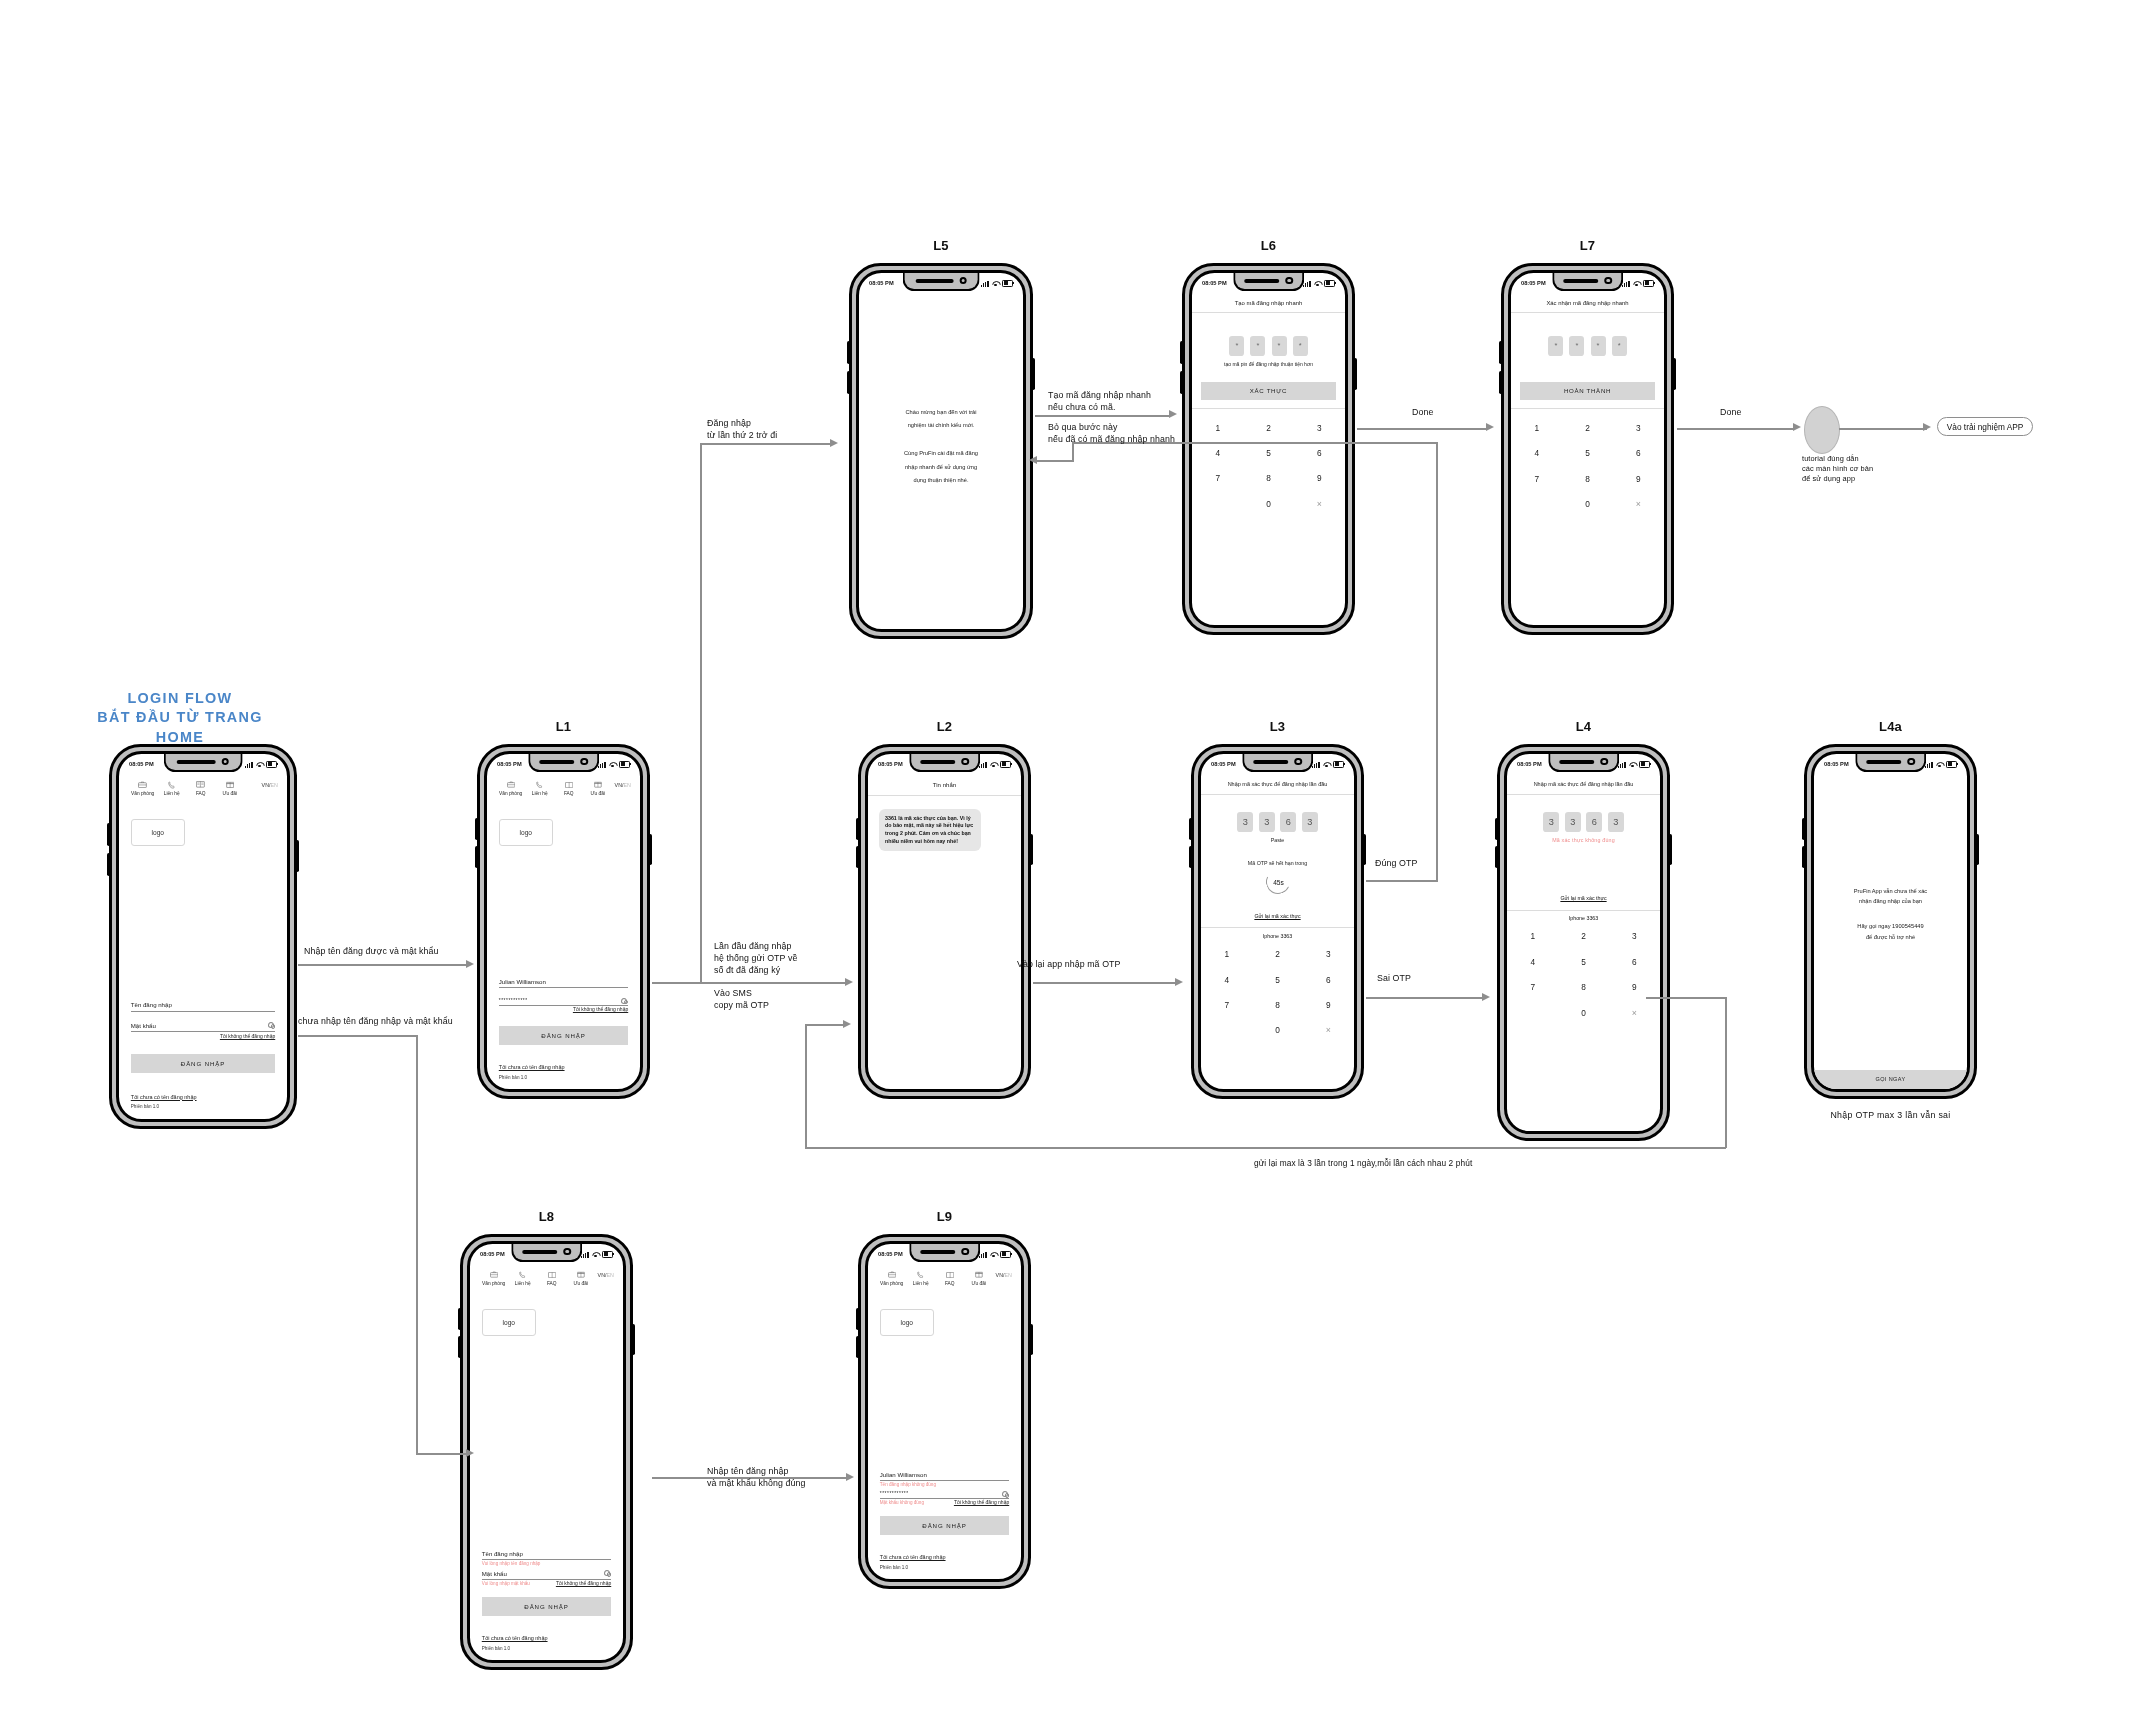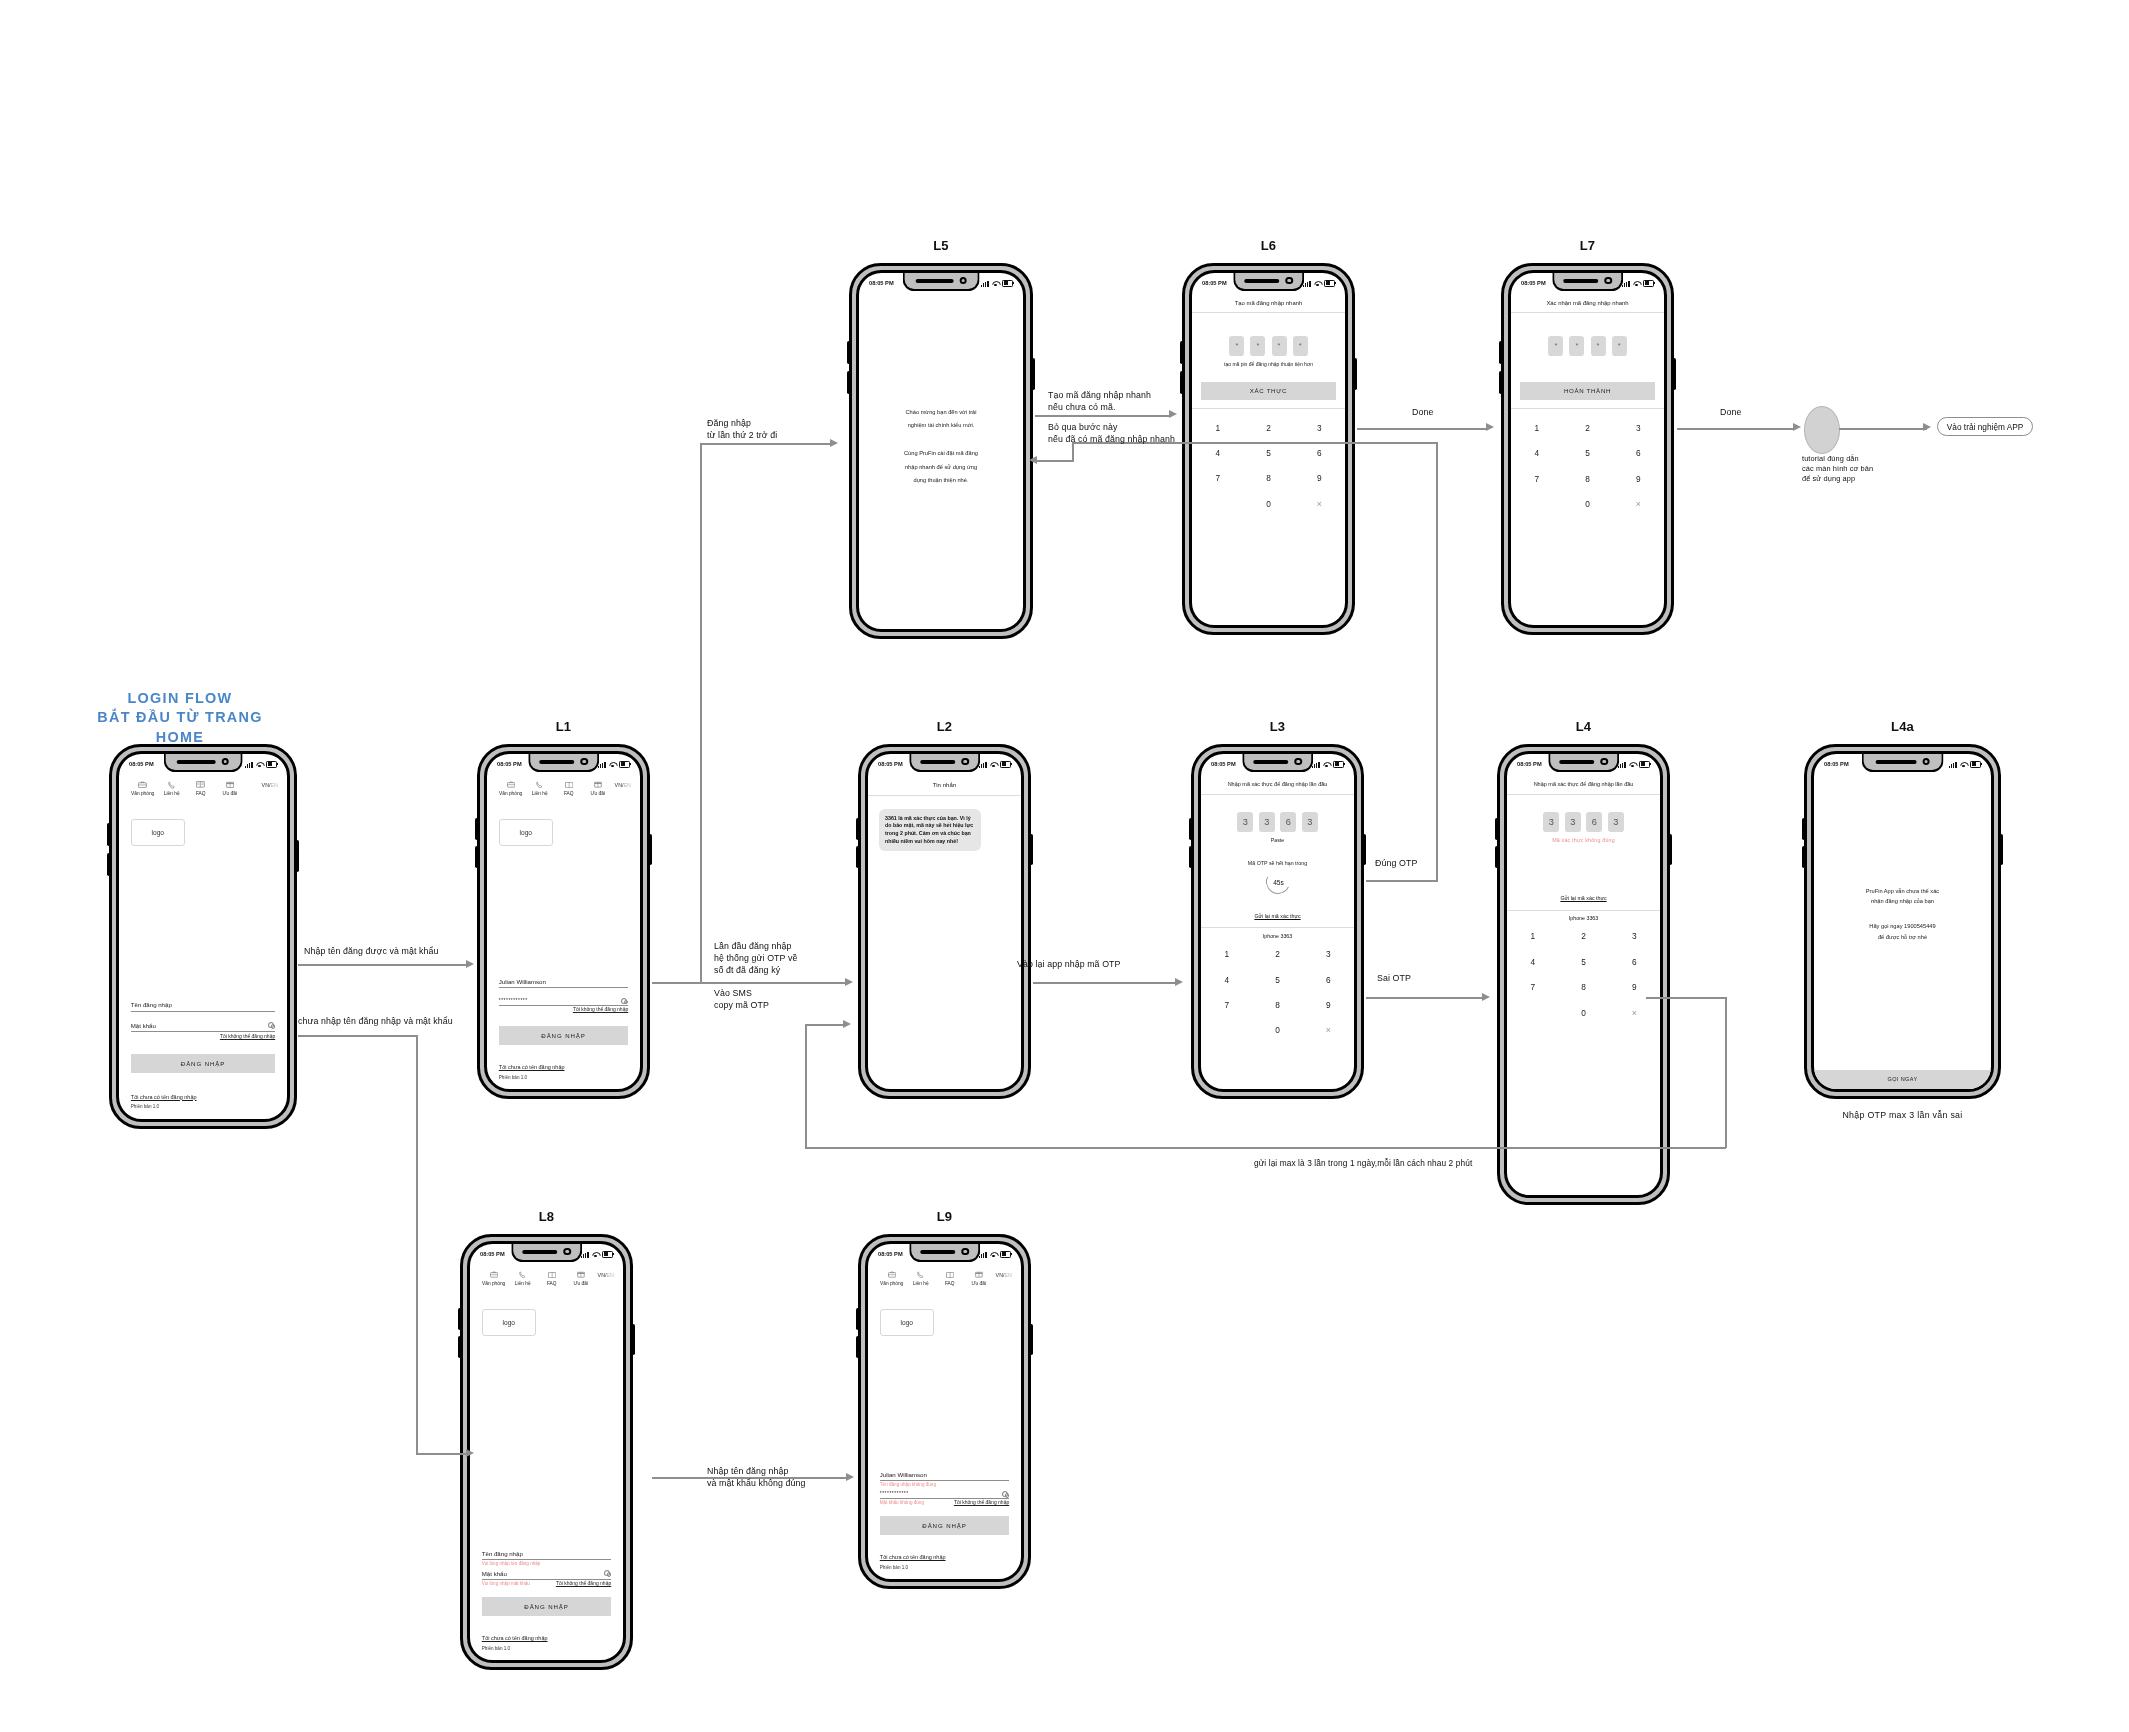--- a/index.html
+++ b/index.html
@@ -668,21 +668,21 @@
           <div class="key">8</div>
           <div class="key">9</div>
           <div class="key"></div>
           <div class="key">0</div>
           <div class="key del">×</div>
         </div>
       </div>
     </div>
   </div>
 
-  <div class="phone" style="left:1497px;top:744px;width:173px;height:461px;">
+  <div class="phone" style="left:1497px;top:744px;width:173px;height:397px;">
     <div class="phone-label">L4</div>
     <div class="phone-outer"></div>
     <div class="btn-left" style="top:74px;height:22px;"></div>
     <div class="btn-left" style="top:102px;height:22px;"></div>
     <div class="btn-right" style="top:90px;height:31px;"></div>
     <div class="phone-inner">
       <div class="notch">
         <span class="speaker"></span>
         <span class="cam"></span>
       </div>
@@ -721,21 +721,21 @@
           <div class="key">8</div>
           <div class="key">9</div>
           <div class="key"></div>
           <div class="key">0</div>
           <div class="key del">×</div>
         </div>
       </div>
     </div>
   </div>
 
-  <div class="phone" style="left:1804px;top:744px;width:173px;height:355px;padding-left:24px;">
+  <div class="phone" style="left:1804px;top:744px;width:173px;height:355px;">
     <div class="phone-label">L4a</div>
     <div class="phone-outer"></div>
     <div class="btn-left" style="top:74px;height:22px;"></div>
     <div class="btn-left" style="top:102px;height:22px;"></div>
     <div class="btn-right" style="top:90px;height:31px;"></div>
     <div class="phone-inner">
       <div class="notch">
         <span class="speaker"></span>
         <span class="cam"></span>
       </div>

